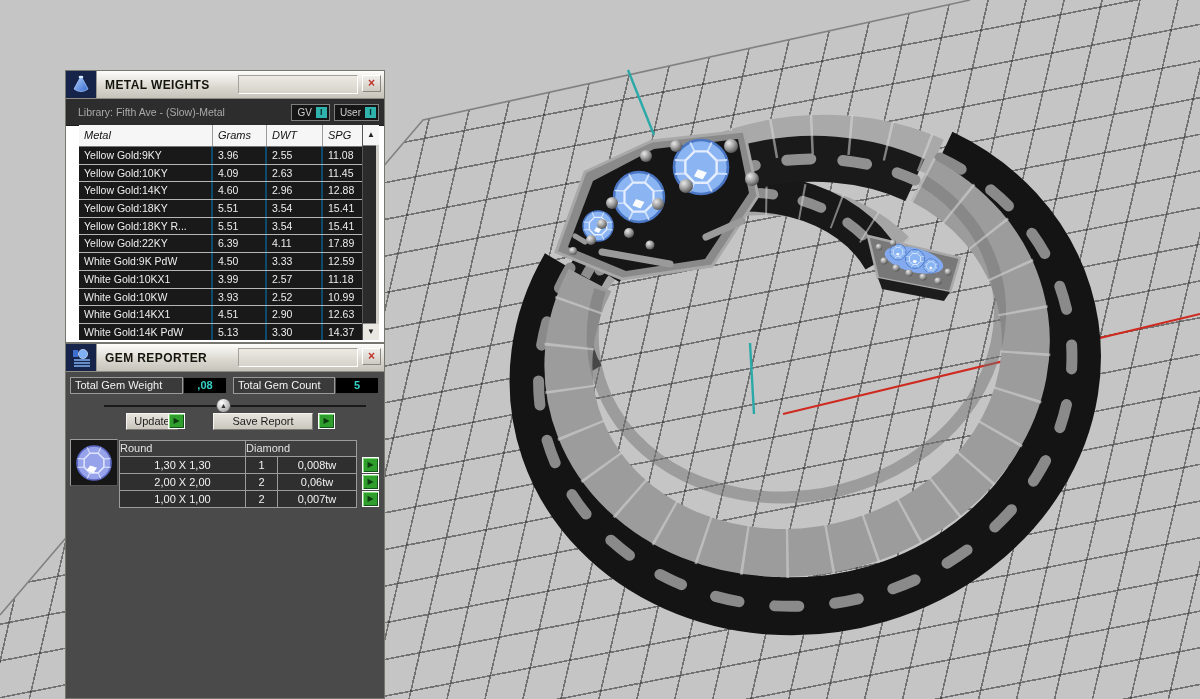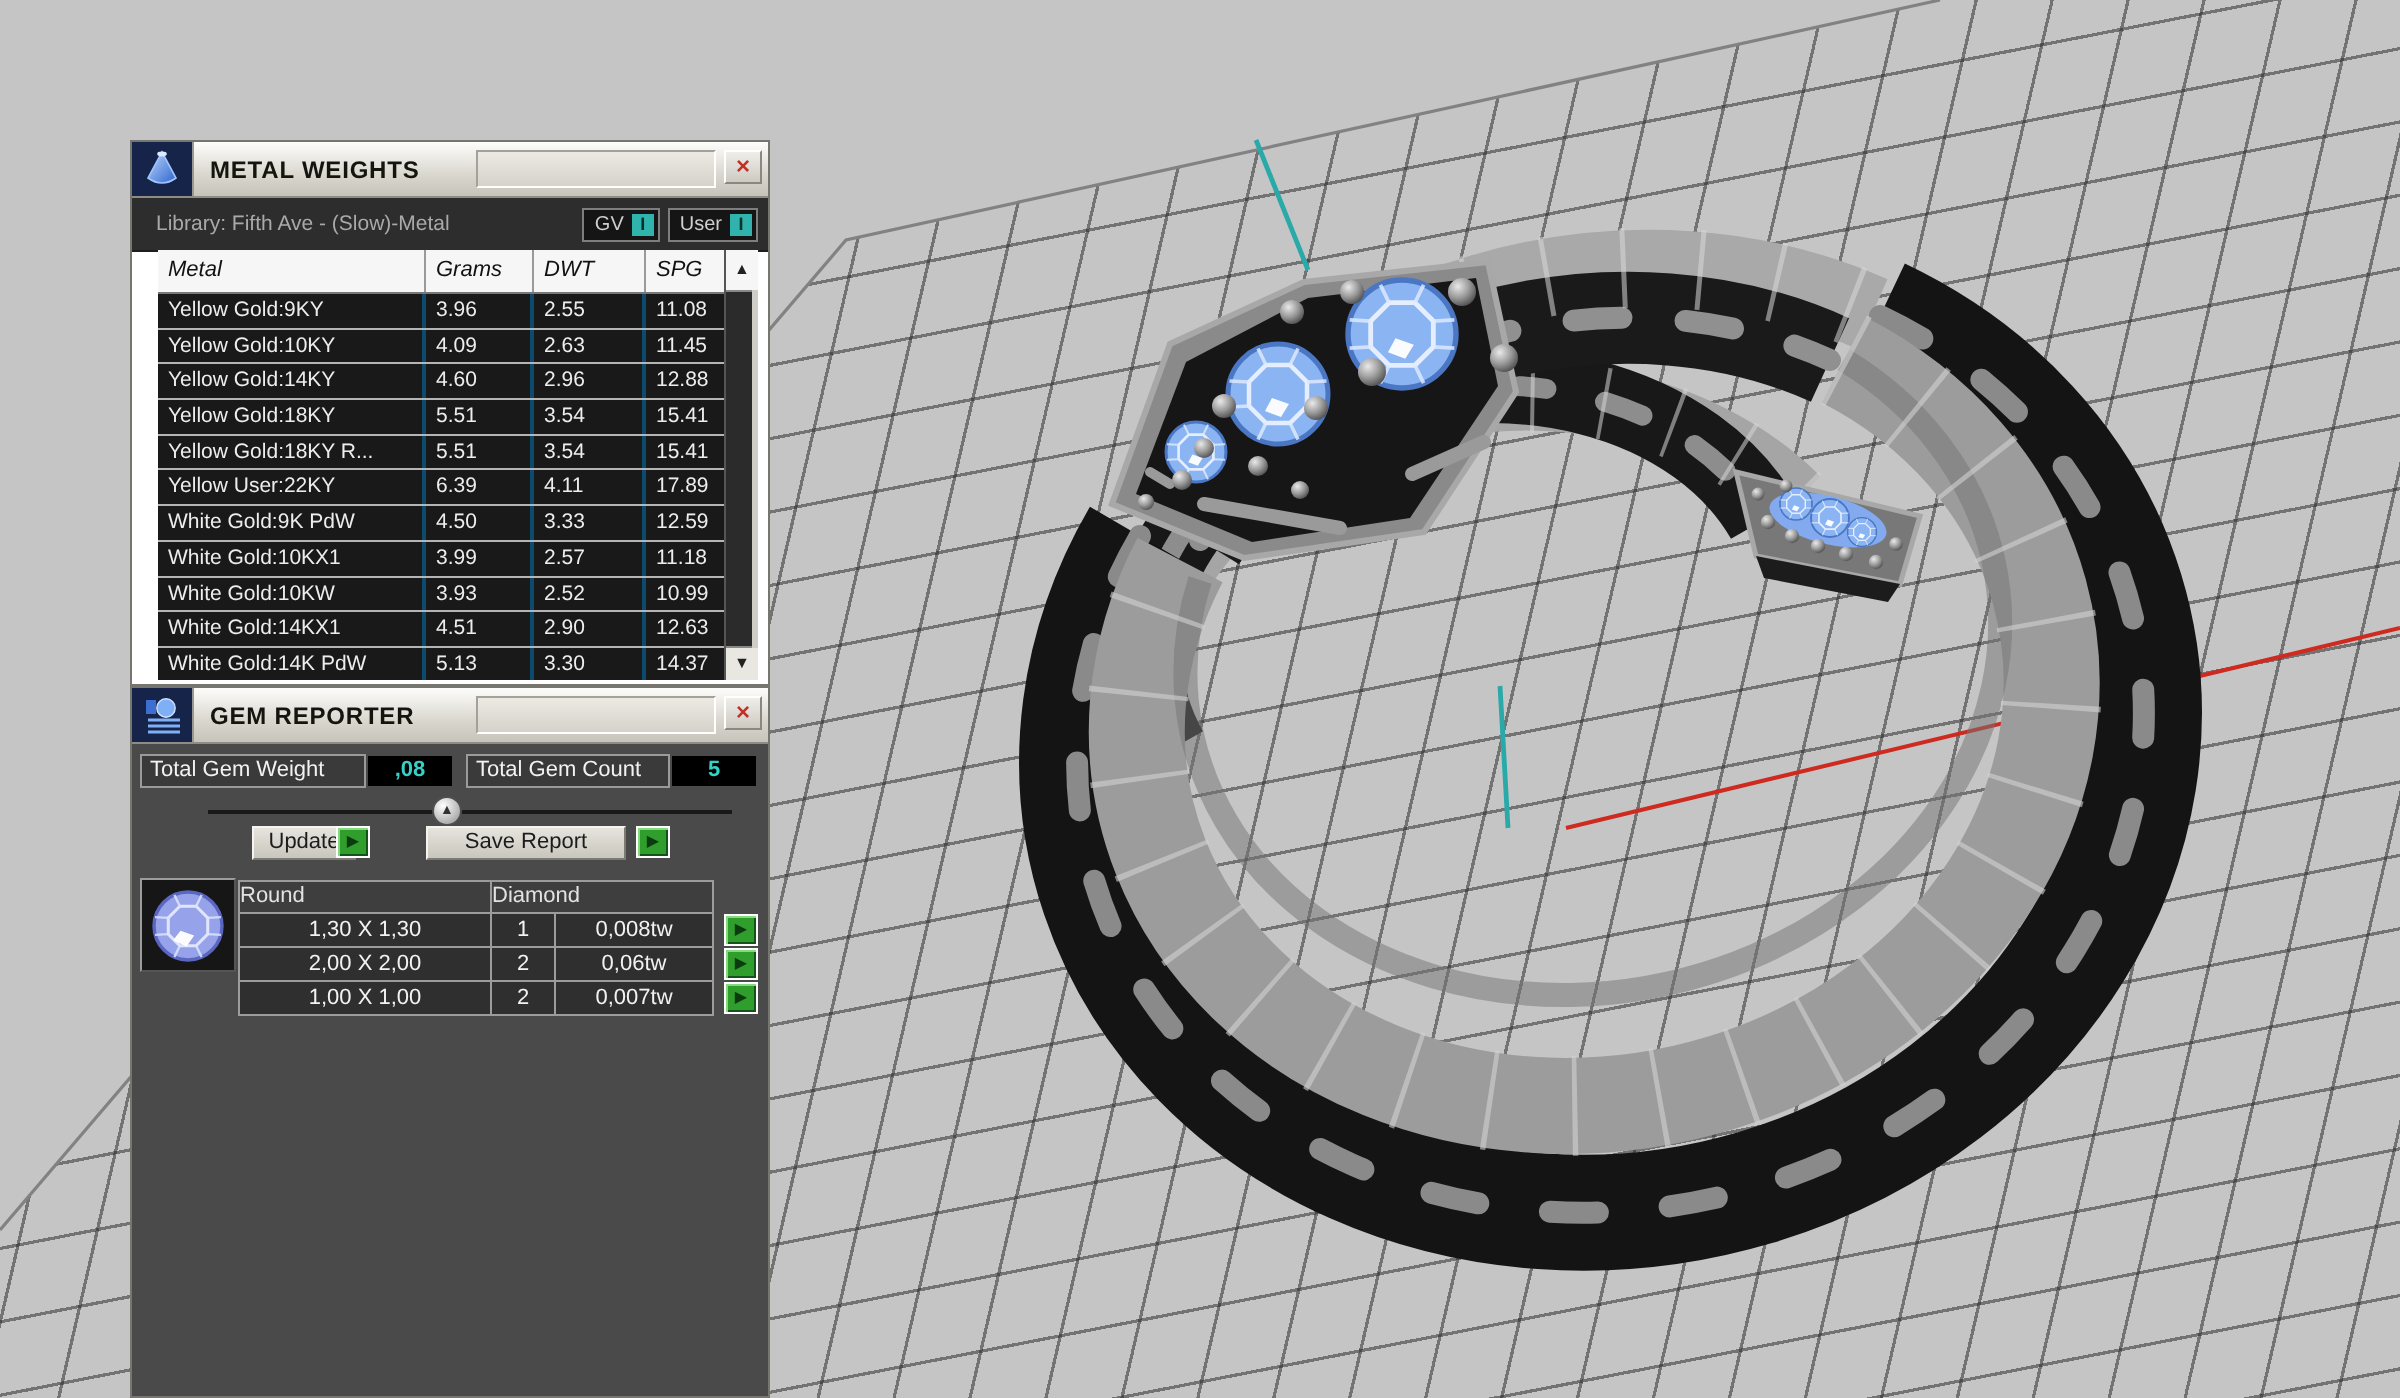--- a/index.html
+++ b/index.html
@@ -250,21 +250,21 @@
           <div class="mw-cell c2">3.54</div>
           <div class="mw-cell c3">15.41</div>
         </div>
         <div class="mw-row">
           <div class="mw-cell c0">Yellow Gold:18KY R...</div>
           <div class="mw-cell c1">5.51</div>
           <div class="mw-cell c2">3.54</div>
           <div class="mw-cell c3">15.41</div>
         </div>
         <div class="mw-row">
-          <div class="mw-cell c0">Yellow User:22KY</div>
+          <div class="mw-cell c0">Yellow Gold:22KY</div>
           <div class="mw-cell c1">6.39</div>
           <div class="mw-cell c2">4.11</div>
           <div class="mw-cell c3">17.89</div>
         </div>
         <div class="mw-row">
           <div class="mw-cell c0">White Gold:9K PdW</div>
           <div class="mw-cell c1">4.50</div>
           <div class="mw-cell c2">3.33</div>
           <div class="mw-cell c3">12.59</div>
         </div>

